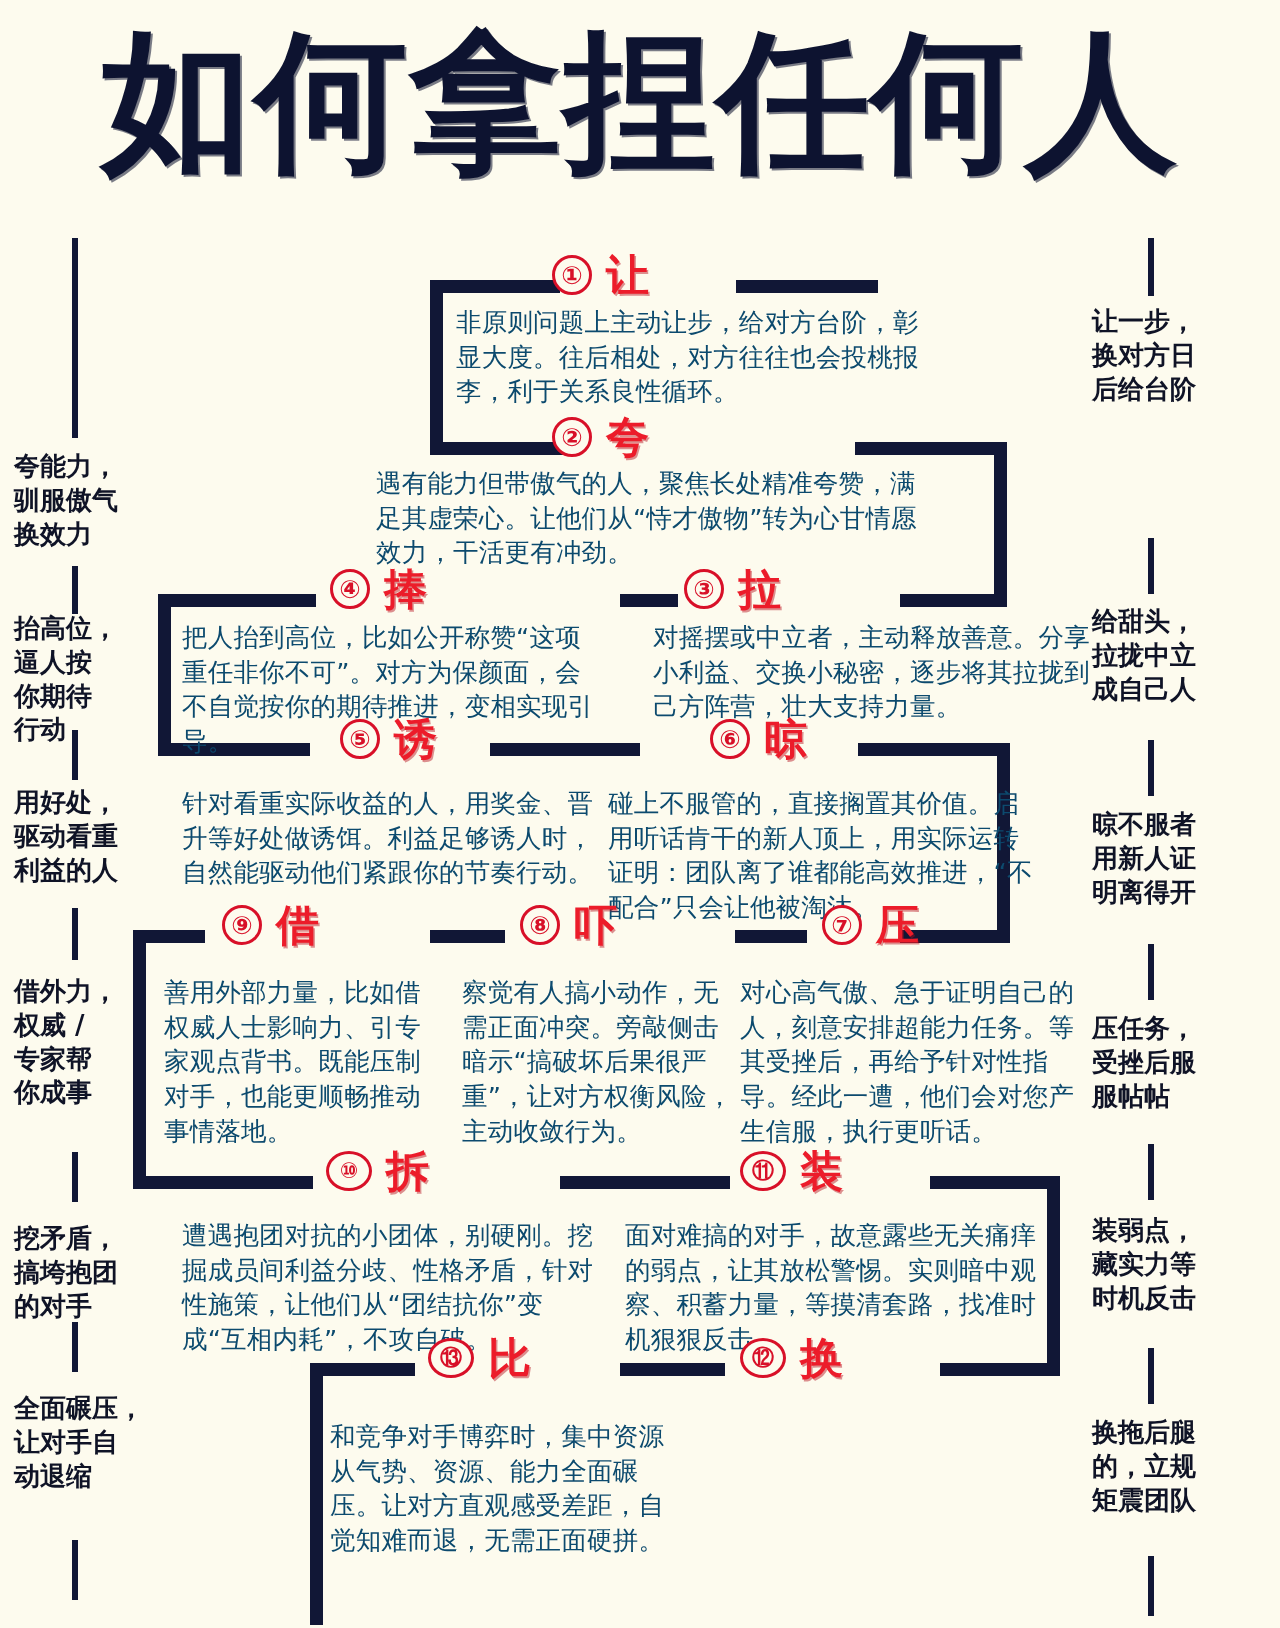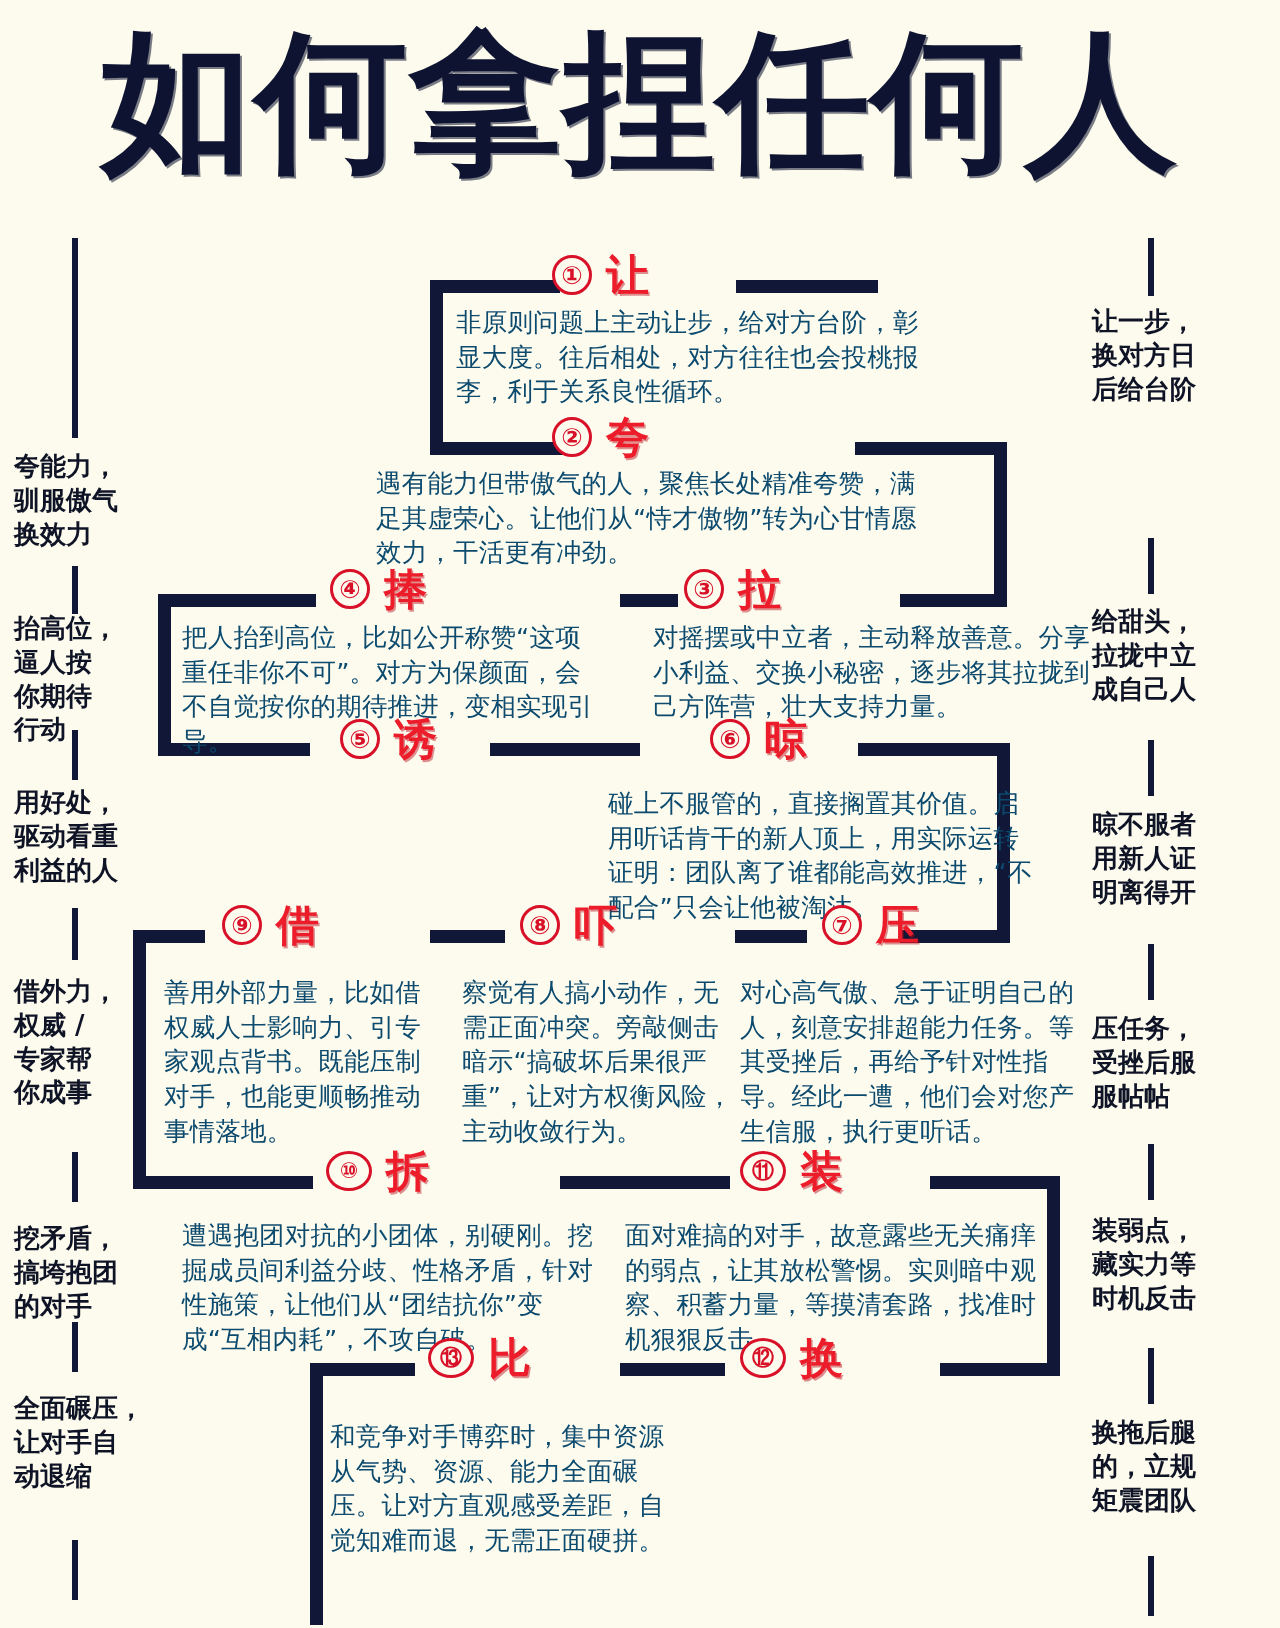--- a/index.html
+++ b/index.html
@@ -178,20 +178,21 @@
   <div class="sec-head" style="left:684px; top:566px;">
     <span class="num">③</span>
     <span class="glyph">拉</span>
   </div>
   <div class="body-text" style="left:653px; top:620px; width:440px;">对摇摆或中立者，主动释放善意。分享小利益、交换小秘密，逐步将其拉拢到己方阵营，壮大支持力量。</div>
 
   <div class="sec-head" style="left:340px; top:716px;">
     <span class="num">⑤</span>
     <span class="glyph">诱</span>
   </div>
+  <div class="body-text" style="left:182px; top:786px; width:412px;">针对看重实际收益的人，用奖金、晋升等好处做诱饵。利益足够诱人时，自然能驱动他们紧跟你的节奏行动。</div>
 
   <div class="sec-head" style="left:710px; top:716px;">
     <span class="num">⑥</span>
     <span class="glyph">晾</span>
   </div>
   <div class="body-text" style="left:608px; top:786px; width:428px;">碰上不服管的，直接搁置其价值。启用听话肯干的新人顶上，用实际运转证明：团队离了谁都能高效推进，“不配合”只会让他被淘汰。</div>
 
   <div class="sec-head" style="left:222px; top:902px;">
     <span class="num">⑨</span>
     <span class="glyph">借</span>

